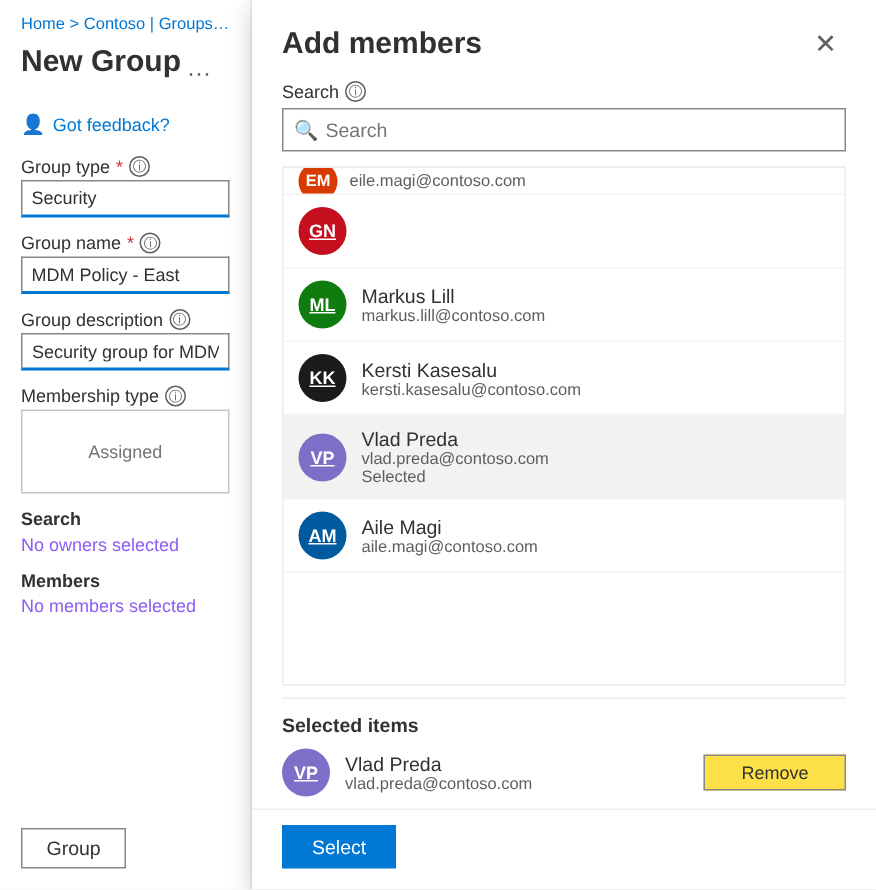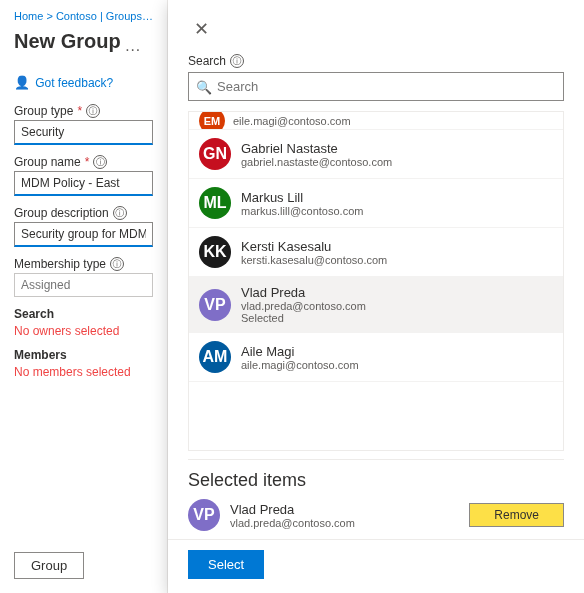--- a/index.html
+++ b/index.html
@@ -95,35 +95,36 @@
       padding: 4px 6px;
       font-size: 12px;
       color: #323130;
       background: #fff;
       outline: none;
     }
 
     .form-input-static {
       width: 100%;
       border: 1px solid #c8c6c4;
-      padding: 4px 6px;
+      padding: 20px 6px;
       font-size: 12px;
       color: #a19f9d;
       background: #fff;
+      text-align: center;
     }
 
     .section-header {
       font-size: 12px;
       color: #323130;
       font-weight: 600;
       margin-bottom: 2px;
     }
 
     .link-text {
-      color: #ef4444;
+      color: #8b5cf6;
       font-size: 12px;
       cursor: pointer;
     }
 
     .create-btn {
       position: absolute;
       bottom: 14px;
       left: 14px;
       background: #fff;
       border: 1px solid #8a8886;
@@ -229,25 +230,26 @@
       background: #f3f2f1;
     }
 
     .avatar {
       width: 32px;
       height: 32px;
       border-radius: 50%;
       display: flex;
       align-items: center;
       justify-content: center;
-      font-size: 16px;
+      font-size: 12px;
       font-weight: 600;
       color: #fff;
       flex-shrink: 0;
       margin-right: 10px;
+      text-decoration: underline;
     }
 
     .member-info {
       display: flex;
       flex-direction: column;
     }
 
     .member-name {
       font-size: 13px;
       color: #323130;
@@ -263,22 +265,22 @@
       font-size: 11px;
       color: #605e5c;
     }
 
     .selected-section {
       border-top: 1px solid #edebe9;
       padding: 10px 0 8px;
     }
 
     .selected-section-title {
-      font-size: 18px;
-      font-weight: 400;
+      font-size: 13px;
+      font-weight: 700;
       color: #323130;
       margin-bottom: 8px;
     }
 
     .selected-member-row {
       display: flex;
       align-items: center;
       justify-content: space-between;
     }
 
@@ -368,44 +370,41 @@
   <div class="form-section">
     <div class="section-header">Members</div>
     <span class="link-text">No members selected</span>
   </div>
 
   <button class="create-btn">Group</button>
 </div>
 
 <div class="dialog-overlay">
   <div class="dialog-header">
+    <span class="dialog-title">Add members</span>
     <button class="close-btn">✕</button>
   </div>
 
   <div class="dialog-body">
     <div class="search-label">
       <span>Search</span>
       <span class="info-icon">ⓘ</span>
     </div>
     <div class="search-input-wrap">
       <span class="search-icon-left">🔍</span>
       <input class="search-input" type="text" placeholder="Search" style="">
     </div>
 
     <div class="members-list" id="members-list">
         <div style="display: flex; align-items: center; padding: 2px 10px; background: rgb(255, 255, 255); border-bottom: 1px solid rgb(243, 242, 241); height: 18px; overflow: hidden;">
           <div style="width: 26px; height: 26px; border-radius: 50%; background: rgb(216, 59, 1); display: flex; align-items: center; justify-content: center; font-size: 11px; font-weight: 600; color: rgb(255, 255, 255); flex-shrink: 0; margin-right: 8px;">EM</div>
           <span style="font-size: 11px; color: rgb(96, 94, 92);">eile.magi@contoso.com</span>
         </div>
         <div class="member-item">
           <div class="avatar" style="background: rgb(197, 15, 31);">GN</div>
-          <div class="member-info">
-            <span class="member-name">Gabriel Nastaste</span>
-            <span class="member-email">gabriel.nastaste@contoso.com</span>
-          </div>
         </div>
         <div class="member-item">
           <div class="avatar" style="background: rgb(16, 124, 16);">ML</div>
           <div class="member-info">
             <span class="member-name">Markus Lill</span>
             <span class="member-email">markus.lill@contoso.com</span>
           </div>
         </div>
         <div class="member-item">
           <div class="avatar" style="background: rgb(27, 27, 27);">KK</div>

